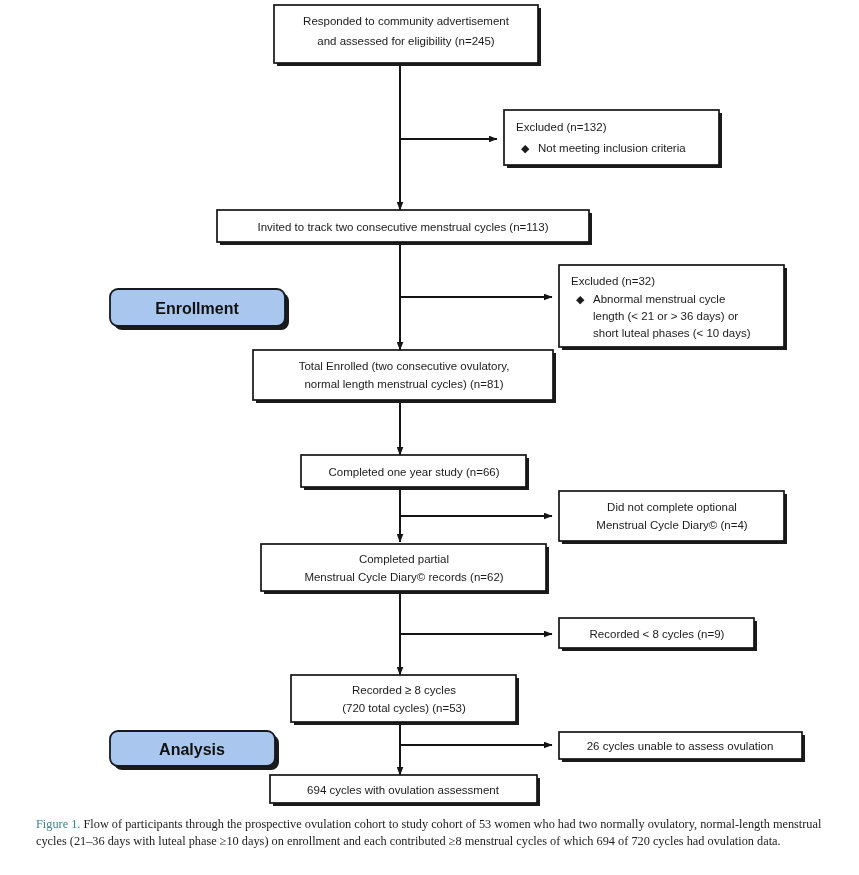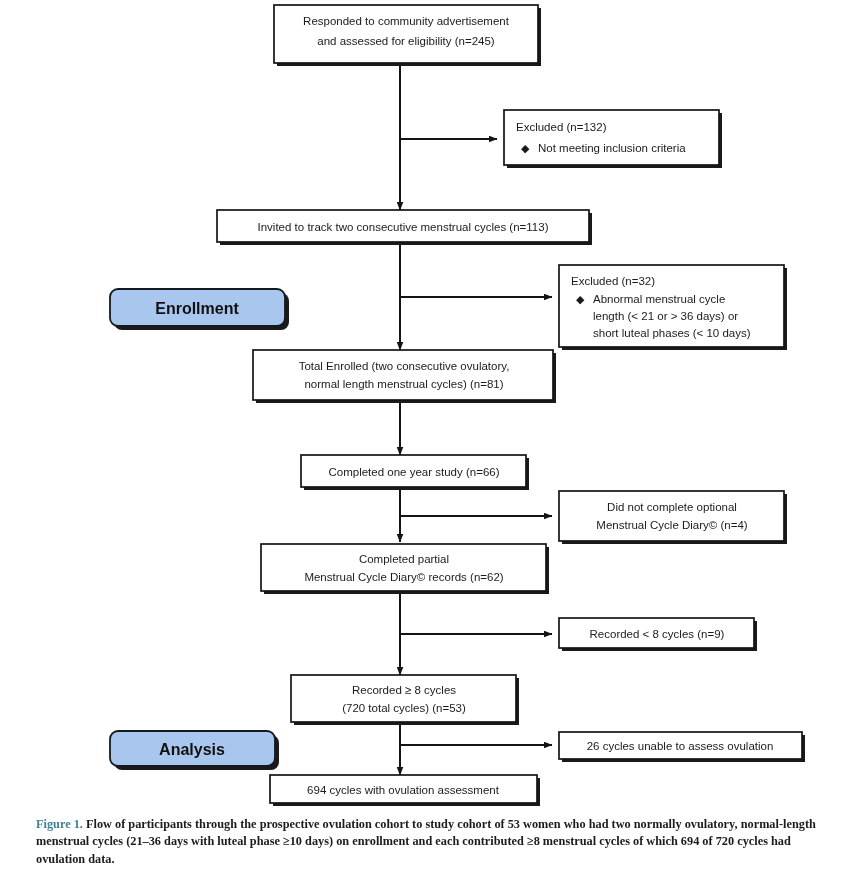--- a/index.html
+++ b/index.html
@@ -64,21 +64,21 @@
   }
   #caption {
     position: absolute;
     left: 36px;
     top: 816px;
     width: 800px;
     font-family: "Liberation Serif", serif;
     font-size: 12.3px;
     line-height: 1.42;
     color: #1c1c1c;
-    font-weight: bold;
+    font-weight: normal;
     text-align: left;
   }
   #caption .fig-label {
     color: #3f8290;
   }
   #caption .cap-body {
     color: #1c1c1c;
   }
 </style>
 </head>

